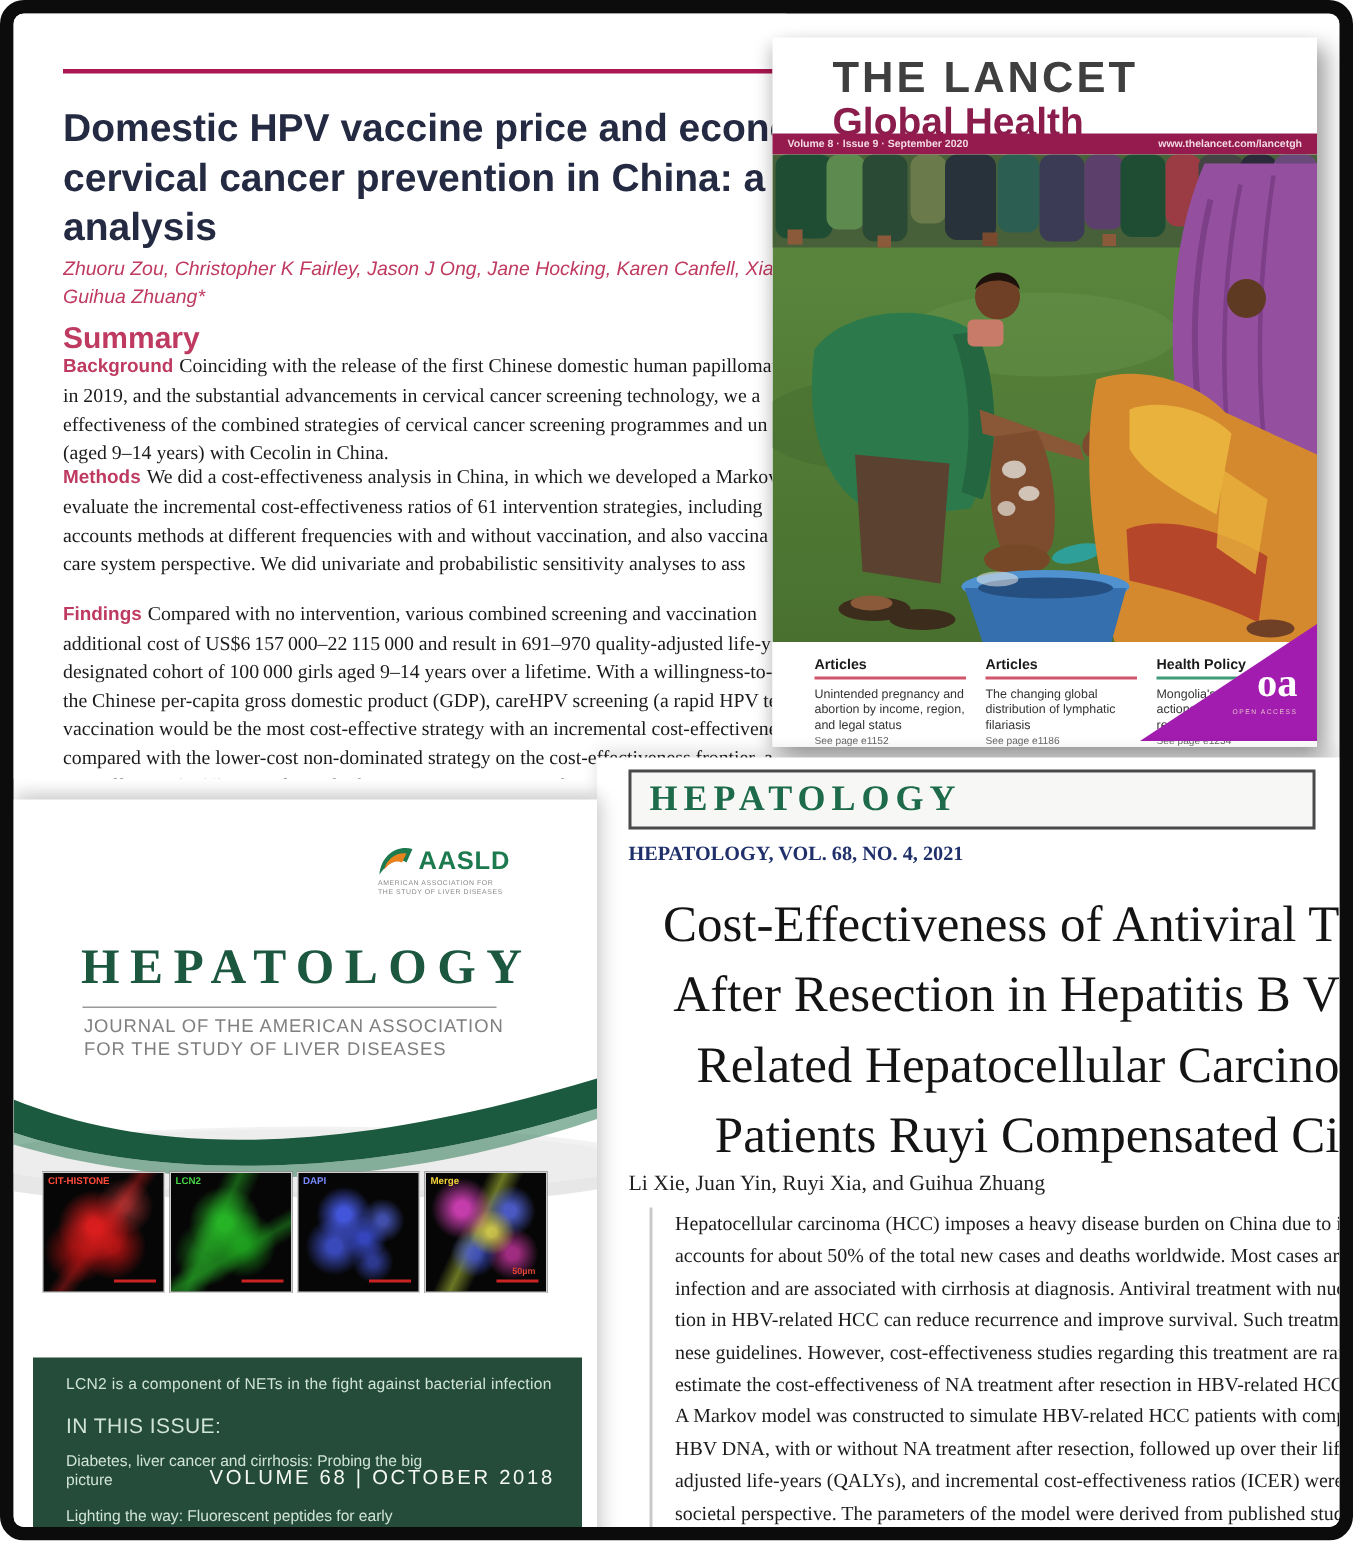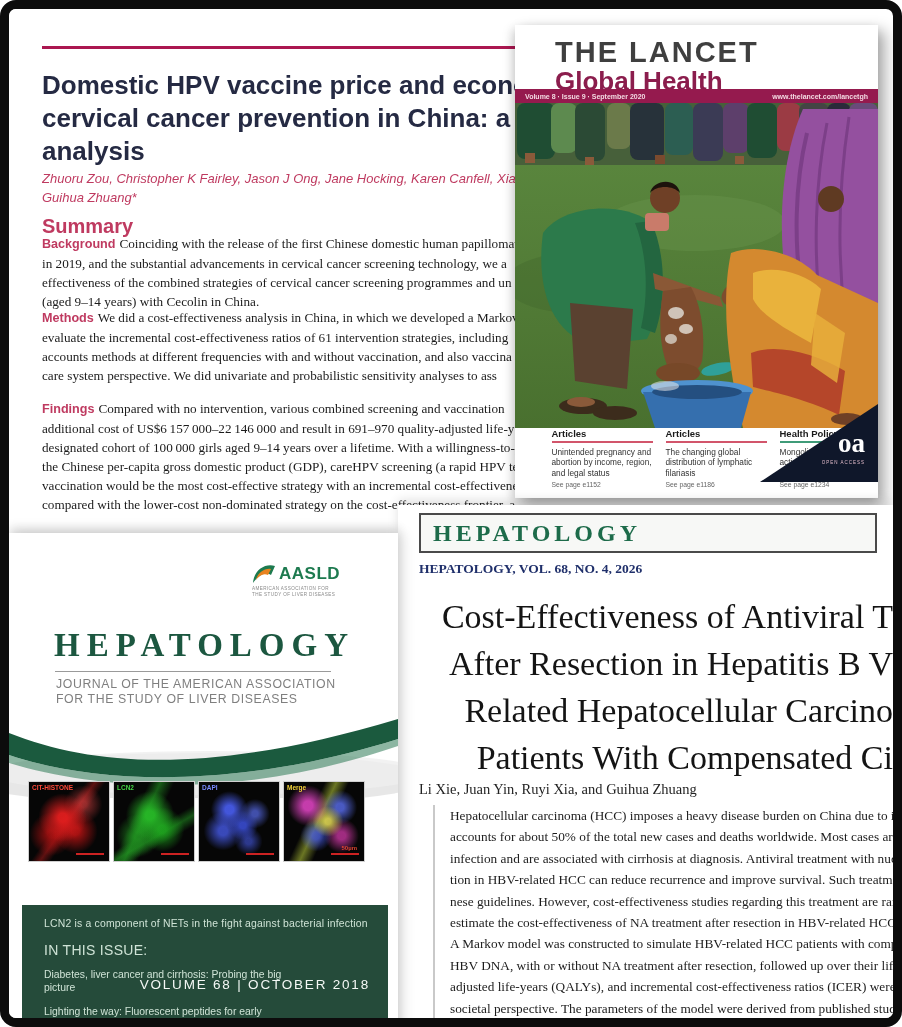--- a/index.html
+++ b/index.html
@@ -28,28 +28,28 @@
   .cover-lancet{left:506px;top:16px;width:363px;height:473px;z-index:2;
                 box-shadow:7px 6px 14px rgba(0,0,0,.33),-3px 4px 10px rgba(0,0,0,.15);}
   .lc-masthead{position:absolute;left:40px;top:12px;}
   .lc-name{font-size:29px;font-weight:bold;letter-spacing:2px;color:#3f3f3f;line-height:30px;}
   .lc-sub{font-size:26px;font-weight:bold;color:#8b1d4d;line-height:28px;}
   .lc-bar{position:absolute;left:0;top:64px;width:100%;height:14px;background:#951a4e;
           display:flex;justify-content:space-between;align-items:center;box-sizing:border-box;
           padding:0 10px;color:#f3d9e2;font-size:7px;font-weight:bold;}
   .lc-photo{position:absolute;left:0;top:78px;width:363px;height:325px;}
   .lc-footer{position:absolute;left:0;top:403px;width:100%;height:70px;background:#fff;
-             display:flex;gap:13px;box-sizing:border-box;padding:0 0 0 28px;justify-content:center;}
+             display:flex;gap:13px;box-sizing:border-box;padding:10px 0 0 28px;}
   .lc-col{width:101px;}
   .lc-col h4{margin:0;font-size:9.5px;color:#1a1a1a;}
   .lc-col .u{height:2px;margin:2px 0 4px 0;}
   .u-red{background:#d2556b;} .u-green{background:#3f9b78;}
   .lc-col p{margin:0;font-size:8.3px;line-height:1.25;color:#333;}
   .lc-col .pg{font-size:6.8px;color:#666;margin-top:3px;}
-  .lc-oa{position:absolute;right:0;bottom:16px;width:118px;height:78px;background:#0f172a;
+  .lc-oa{position:absolute;right:0;bottom:4px;width:118px;height:78px;background:#a21caf;
          clip-path:polygon(100% 0,0 100%,100% 100%);z-index:5;}
   .lc-oa .oa{position:absolute;right:13px;top:26px;color:#fff;font-family:"Liberation Serif",serif;
              font-weight:bold;font-size:27px;line-height:26px;}
   .lc-oa .oal{position:absolute;right:13px;top:56px;color:#e3bccb;font-size:4.5px;letter-spacing:1px;}
 
   
   .cover-hep{left:0;top:524px;width:389px;height:513px;z-index:4;
              box-shadow:0 -5px 10px rgba(0,0,0,.14),6px 0 12px rgba(0,0,0,.10);}
   .aasld{position:absolute;left:243px;top:30px;width:115px;}
   .aasld-row{display:flex;align-items:center;gap:3px;}
@@ -144,21 +144,21 @@
 
     <div class="lp-para lp-me">
       <div class="ln"><span class="plabel">Methods</span><span>We did a cost-effectiveness analysis in China, in which we developed a Markov m</span></div>
       <div class="ln">evaluate the incremental cost-effectiveness ratios of 61 intervention strategies, including</div>
       <div class="ln">accounts methods at different frequencies with and without vaccination, and also vaccina</div>
       <div class="ln">care system perspective. We did univariate and probabilistic sensitivity analyses to ass</div>
     </div>
 
     <div class="lp-para lp-fi">
       <div class="ln"><span class="plabel">Findings</span><span>Compared with no intervention, various combined screening and vaccination</span></div>
-      <div class="ln">additional cost of US$6 157 000–22 146 000 and result in 691–970 quality-adjusted life-y</div>
+      <div class="ln">additional cost of US$6 157 000–22 115 000 and result in 691–970 quality-adjusted life-y</div>
       <div class="ln">designated cohort of 100 000 girls aged 9–14 years over a lifetime. With a willingness-to-pa</div>
       <div class="ln">the Chinese per-capita gross domestic product (GDP), careHPV screening (a rapid HPV te</div>
       <div class="ln">vaccination would be the most cost-effective strategy with an incremental cost-effectiveness</div>
       <div class="ln">compared with the lower-cost non-dominated strategy on the cost-effectiveness frontier, and</div>
       <div class="ln">cost-effective (44%) outperformed other strategies. Strategies that combined screening and</div>
     </div>
   </section>
 
   <section class="panel cover-lancet">
     <div class="lc-masthead">
@@ -317,26 +317,26 @@
       <div class="gb-item">Lighting the way: Fluorescent peptides for early detection of HCC</div>
       <div class="gb-item">Bile acids, the microbiome, and metabolic homeostasis</div>
       <div class="gb-vol">VOLUME 68  |  OCTOBER 2018</div>
     </div>
   </section>
 
   <section class="panel paper-hep">
     <div class="hp-box">
       <span>HEPATOLOGY</span>
     </div>
-    <div class="hp-issue">HEPATOLOGY, VOL. 68, NO. 4, 2026</div>
+    <div class="hp-issue">HEPATOLOGY, VOL. 68, NO. 4, 2021</div>
     <div class="hp-title">
       <div>Cost-Effectiveness of Antiviral T</div>
       <div>After Resection in Hepatitis B V</div>
       <div>Related Hepatocellular Carcino</div>
-      <div>Patients With Compensated Ci</div>
+      <div>Patients Ruyi Compensated Ci</div>
     </div>
     <div class="hp-authors">Li Xie, Juan Yin, Ruyi Xia, and Guihua Zhuang</div>
     <div class="hp-absrule"></div>
     <div class="hp-abs">
       <div>Hepatocellular carcinoma (HCC) imposes a heavy disease burden on China due to its hig</div>
       <div>accounts for about 50% of the total new cases and deaths worldwide. Most cases are re</div>
       <div>infection and are associated with cirrhosis at diagnosis. Antiviral treatment with nucleos(t</div>
       <div>tion in HBV-related HCC can reduce recurrence and improve survival. Such treatment</div>
       <div>nese guidelines. However, cost-effectiveness studies regarding this treatment are rare. T</div>
       <div>estimate the cost-effectiveness of NA treatment after resection in HBV-related HCC pat</div>

